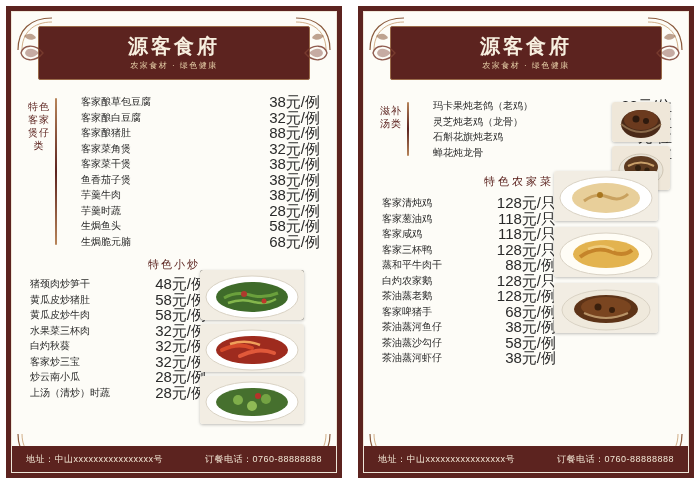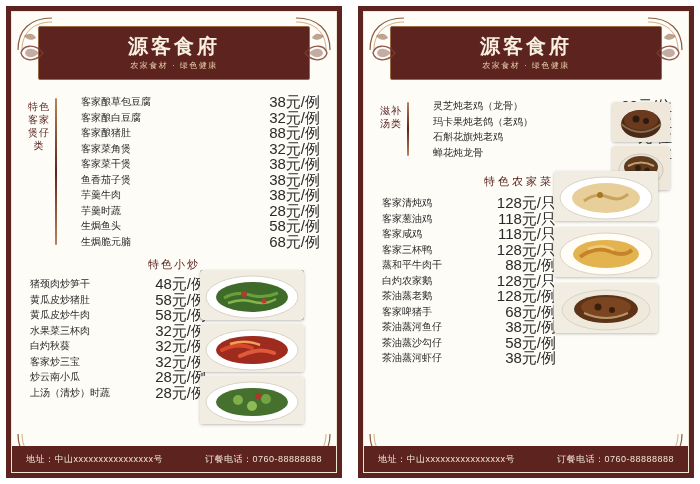--- a/index.html
+++ b/index.html
@@ -433,28 +433,28 @@
             </svg>
         </span>
       </div>
 
       <div class="section" style="margin-top:18px;">
         <div class="cat-block">
           <div class="cat-label">滋补汤类</div>
           <div class="cat-divider"></div>
           <div class="items" style="padding-left:18px; width:180px;">
             <div class="item">
+                <span class="nm">玛卡果炖老鸽（老鸡）</span>
+                <span class="dots"></span>
+                <span class="pr">38元/位</span>
+              </div>
+            <div class="item">
                 <span class="nm">灵芝炖老鸡（龙骨）</span>
                 <span class="dots"></span>
                 <span class="pr">28元/位</span>
-              </div>
-            <div class="item">
-                <span class="nm">玛卡果炖老鸽（老鸡）</span>
-                <span class="dots"></span>
-                <span class="pr">38元/位</span>
               </div>
             <div class="item">
                 <span class="nm">石斛花旗炖老鸡</span>
                 <span class="dots"></span>
                 <span class="pr">38元/位</span>
               </div>
             <div class="item">
                 <span class="nm">蝉花炖龙骨</span>
                 <span class="dots"></span>
                 <span class="pr">28元/位</span>

